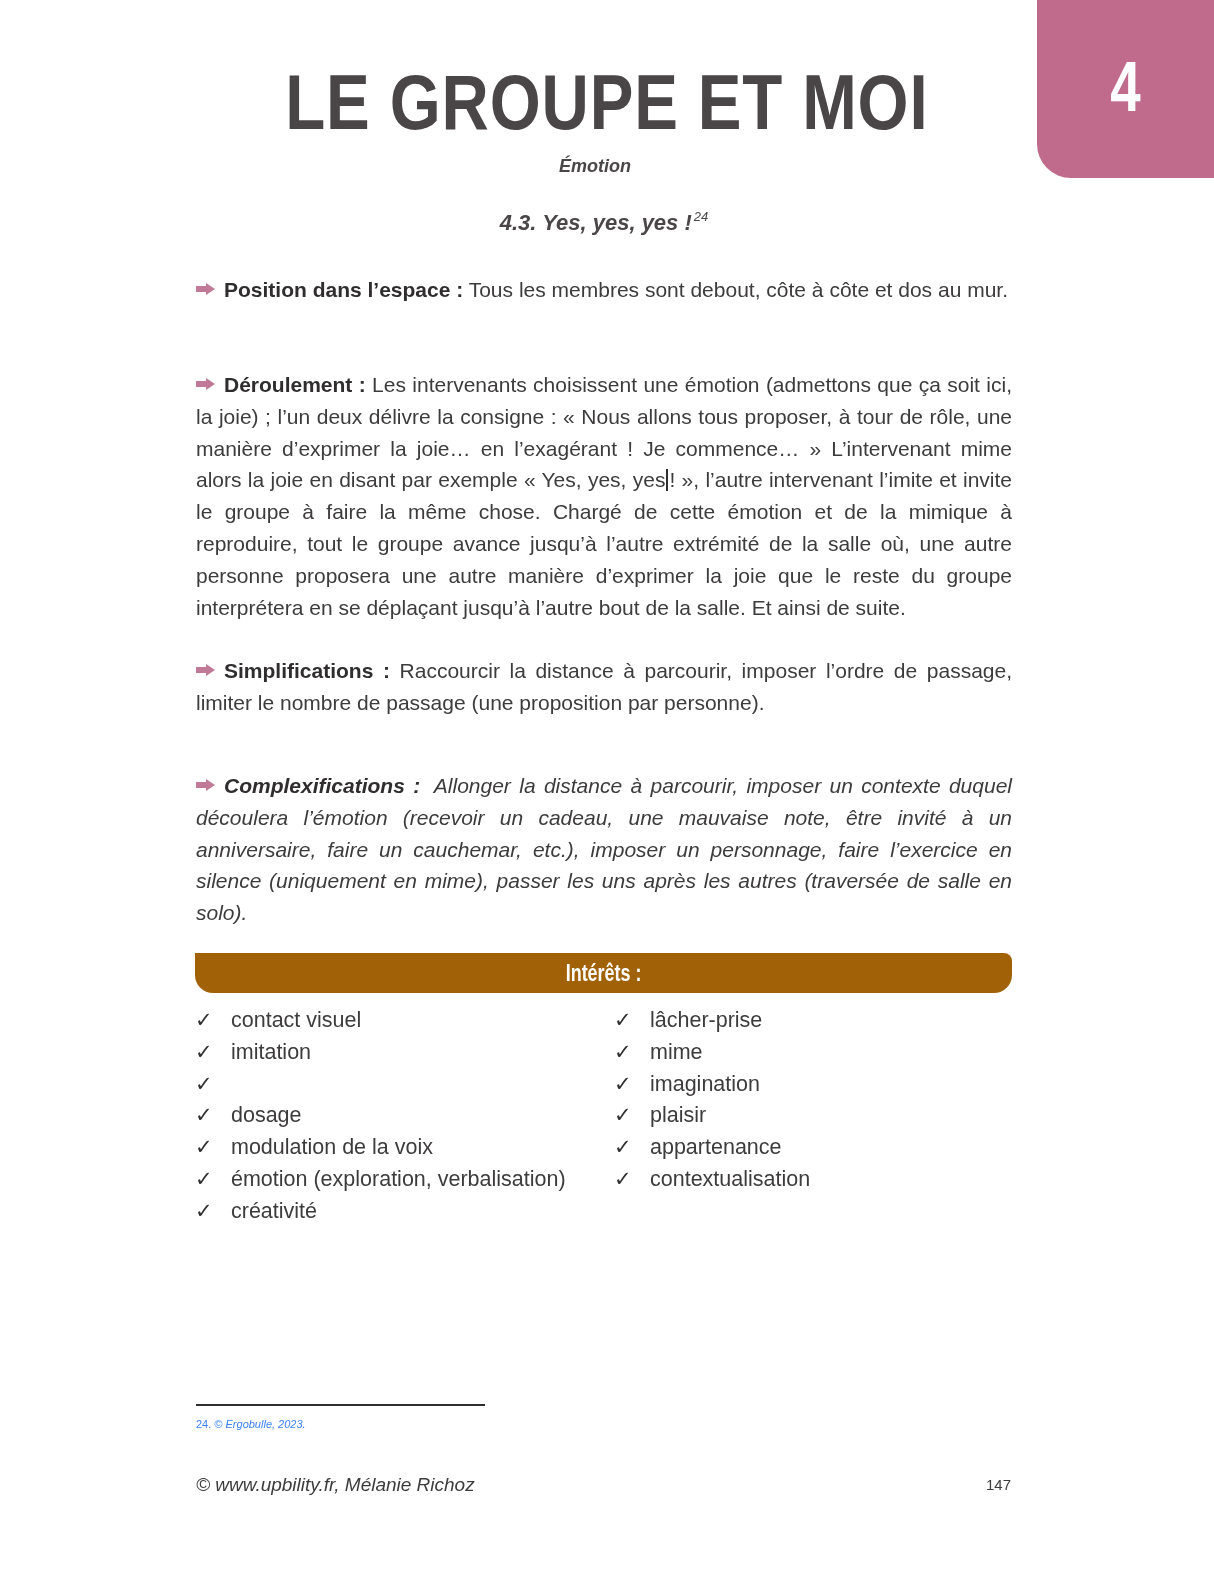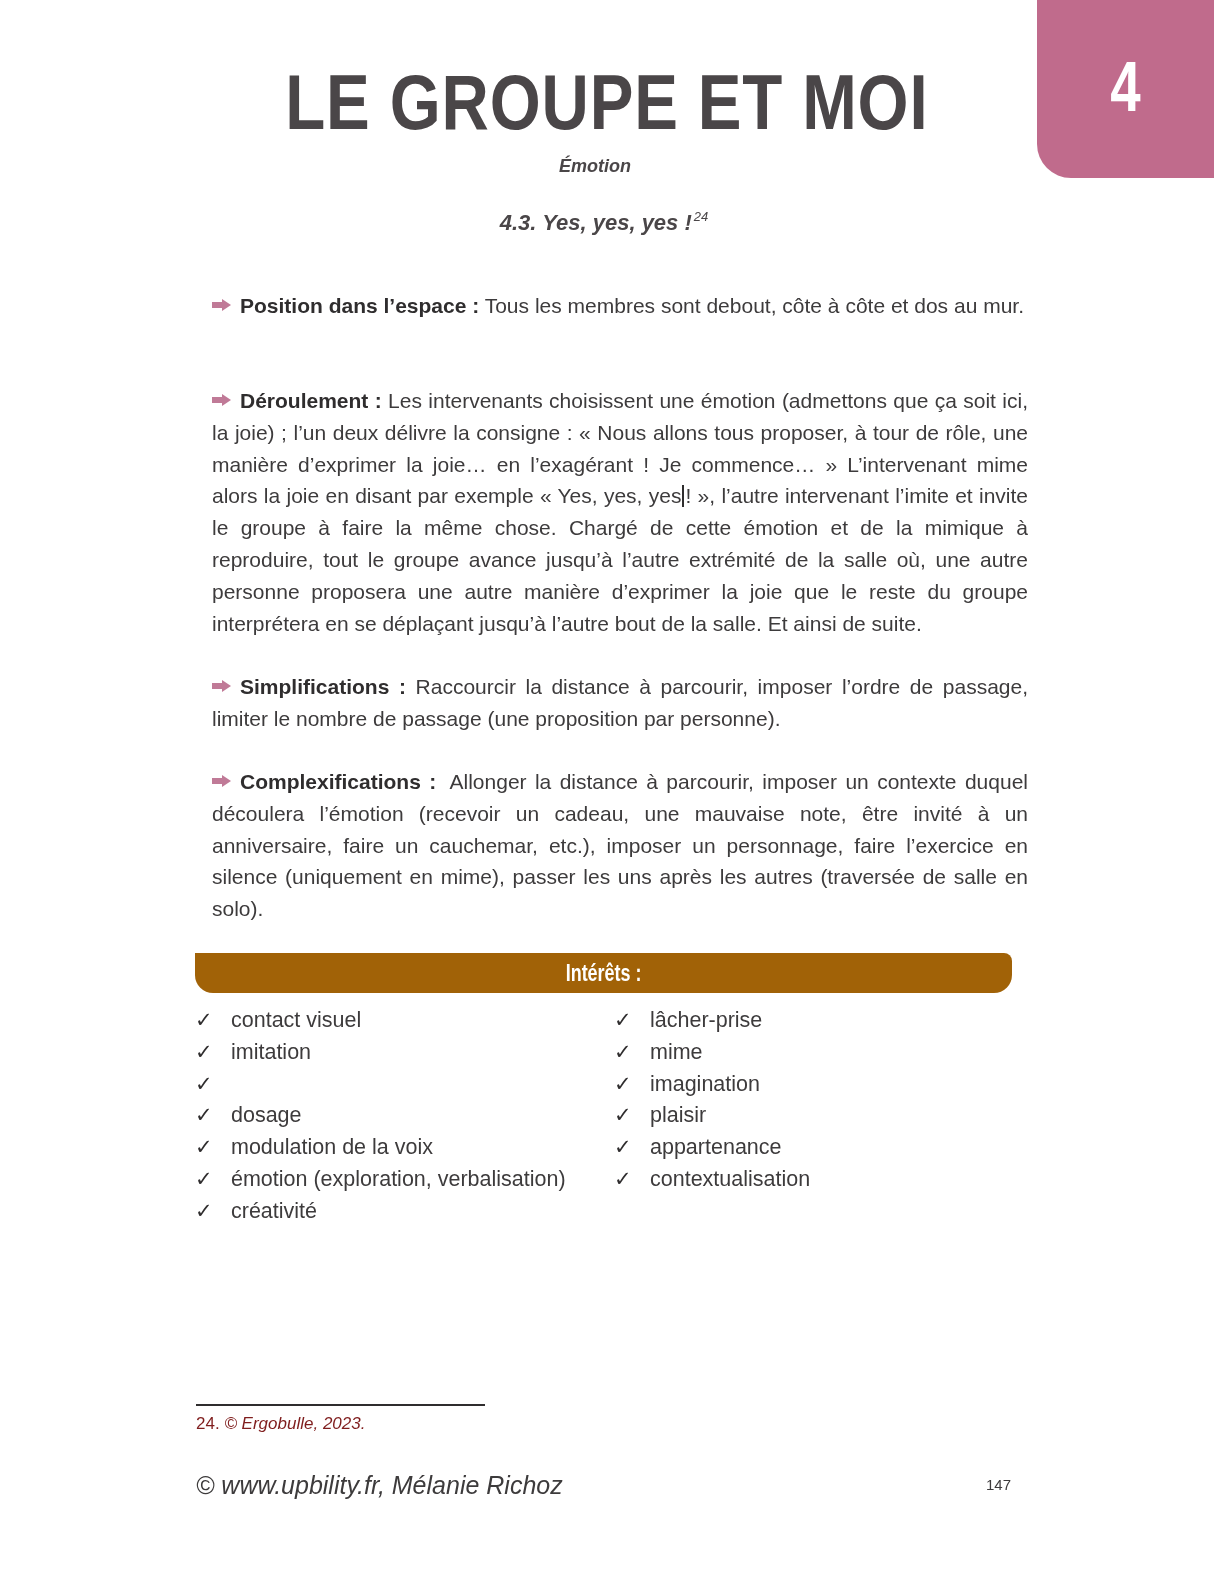--- a/index.html
+++ b/index.html
@@ -91,21 +91,21 @@
       position: absolute;
       left: 196px;
       top: 274px;
       width: 816px;
     }
     .para {
       font-size: 21px;
       line-height: 31.8px;
       text-align: justify;
       color: #3d3b3c;
-      margin: 16px;
+      margin: 0;
     }
     .para .label {
       font-weight: bold;
       color: #2f2d2e;
     }
     .arrow-icon {
       display: inline-block;
       width: 20px;
       height: 12px;
       position: relative;
@@ -128,21 +128,21 @@
       top: 0;
       width: 0;
       height: 0;
       border-top: 6px solid transparent;
       border-bottom: 6px solid transparent;
       border-left: 9px solid #c07a97;
     }
     .p-position { position: absolute; top: 0; left: 0; width: 816px; }
     .p-deroulement { position: absolute; top: 95px; left: 0; width: 816px; }
     .p-simplifications { position: absolute; top: 381px; left: 0; width: 816px; }
-    .p-complexifications { position: absolute; top: 476px; left: 0; width: 816px; }
+    .p-complexifications { position: absolute; top: 496px; left: 0; width: 816px; font-style: italic; }
     .p-complexifications .label { margin-right: 6px; }
     .cursor-mark {
       display: inline-block;
       width: 2px;
       height: 22px;
       background: #2f2d2e;
       vertical-align: -4px;
       margin: 0 1px;
     }
     .interets-banner {
@@ -195,30 +195,30 @@
       left: 196px;
       top: 1404px;
       width: 289px;
       height: 2px;
       background: #2f2d2e;
     }
     .footnote {
       position: absolute;
       left: 196px;
       top: 1412px;
-      font-size: 17px;
-      color: #7f1d1d;
+      font-size: 11px;
+      color: #3b82f6;
       line-height: 24px;
     }
     .footnote .fn-source { font-style: italic; }
     .footer-copyright {
       position: absolute;
       left: 196px;
       top: 1472px;
-      font-size: 25px;
+      font-size: 19px;
       font-style: italic;
       color: #3d3b3c;
       line-height: 26px;
     }
     .page-number {
       position: absolute;
       right: 203px;
       top: 1472px;
       font-size: 15px;
       color: #3d3b3c;

